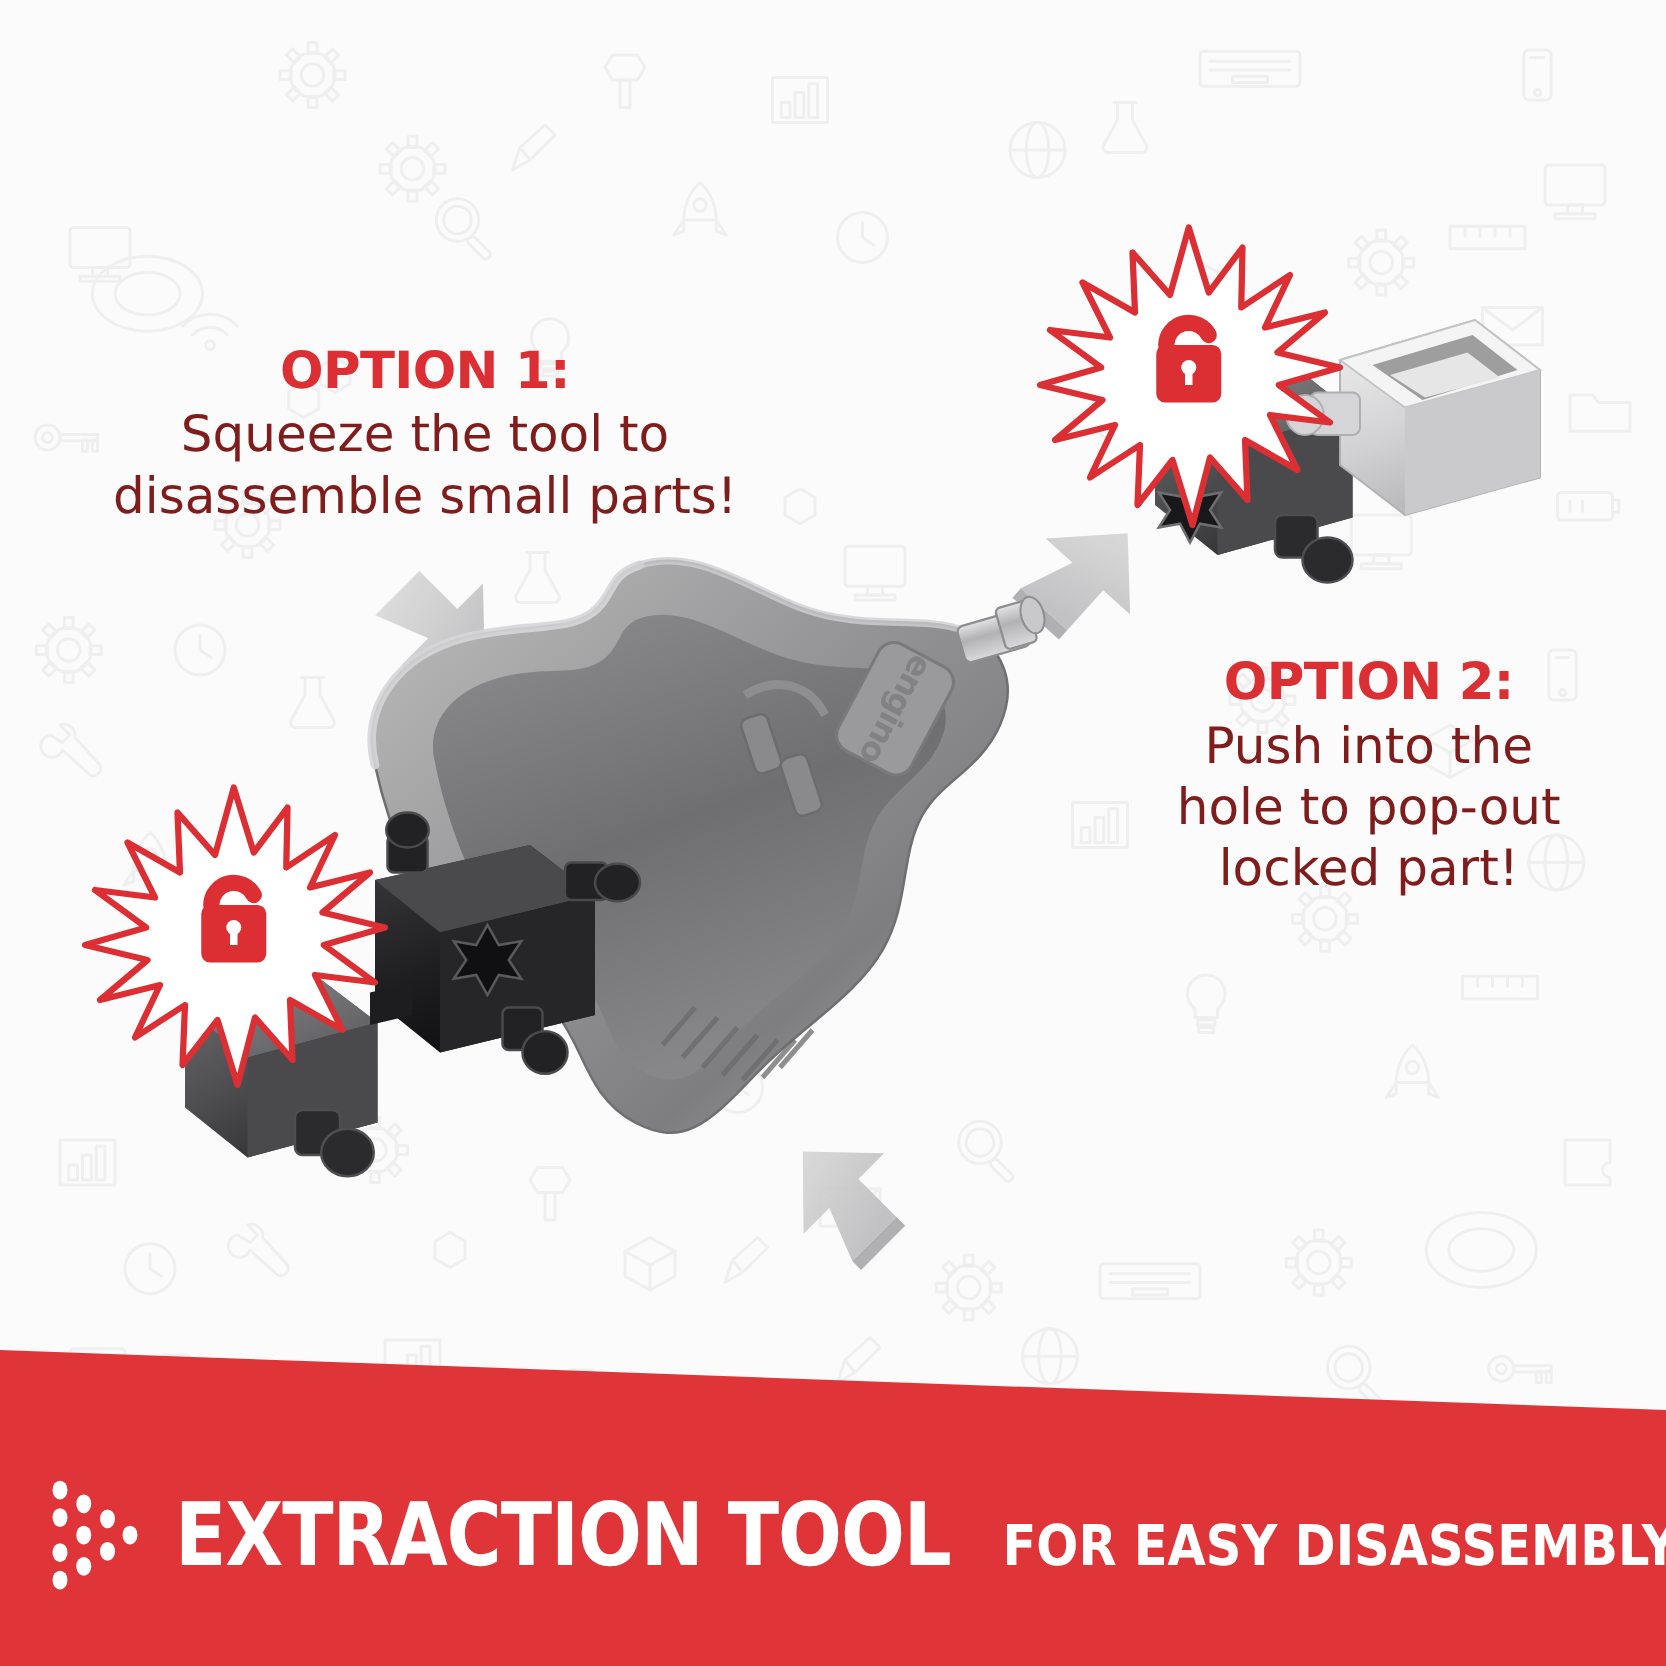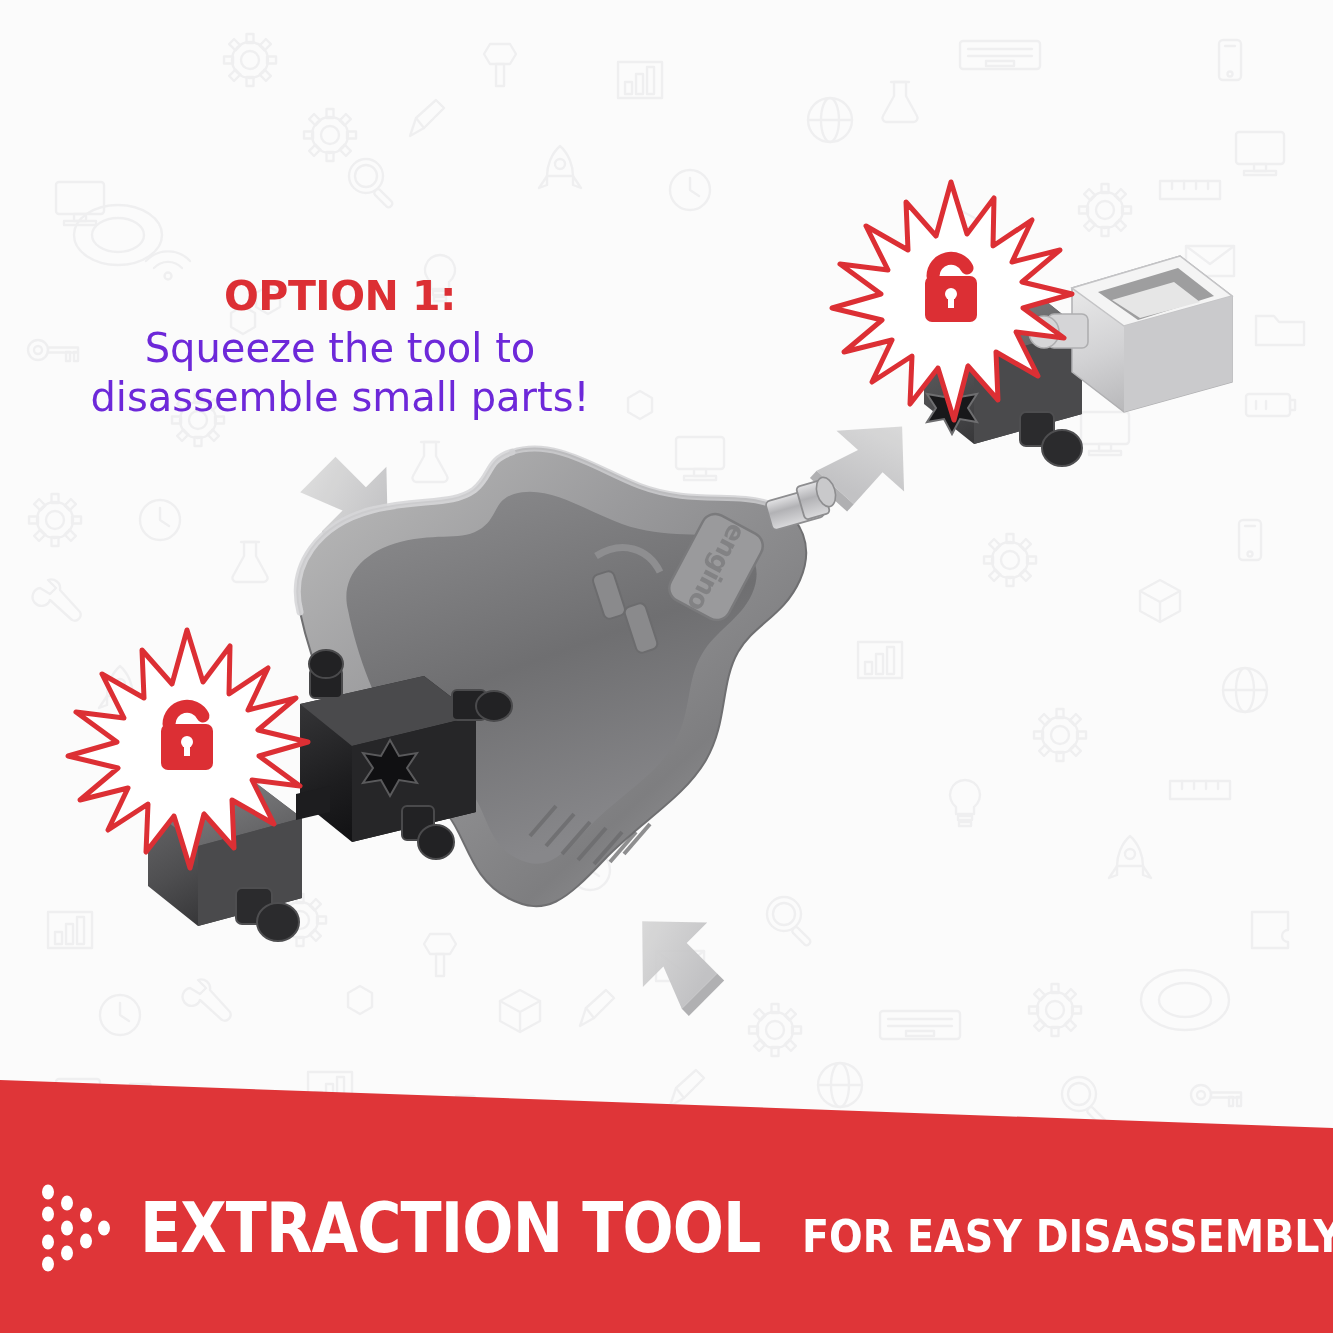--- a/index.html
+++ b/index.html
@@ -28,21 +28,21 @@
   .callout{position:absolute;text-align:center;}
   .callout .opt{
     font-family:"DejaVu Sans","Liberation Sans",sans-serif;
     font-weight:bold;
     color:#DC2F34;
     letter-spacing:-.5px;
     line-height:1.05;
   }
   .callout .body{
     font-family:"DejaVu Sans","Liberation Sans",sans-serif;
-    color:#6d28d9;
+    color:#7f1d1d;
     font-weight:400;
     line-height:1.22;
     white-space:pre-line;
   }
 
   #callout1{left:60px;top:275px;width:560px;}
   #callout1 .opt{font-size:41px;}
   #callout1 .body{font-size:40px;margin-top:6px;}
 
   #callout2{left:900px;top:524px;width:390px;}
@@ -529,20 +529,26 @@
       </g>
     </svg>
   </div>
 
   <div class="callout" id="callout1">
     <div class="opt">OPTION 1:</div>
     <div class="body">Squeeze the tool to
 disassemble small parts!</div>
   </div>
 
+  <div class="callout" id="callout2">
+    <div class="opt">OPTION 2:</div>
+    <div class="body">Push into the
+hole to pop-out
+locked part!</div>
+  </div>
 
   <div id="banner">
     <div class="slab"></div>
     <div id="banner-inner">
       <svg id="logo-dots" viewBox="0 0 78 92" xmlns="http://www.w3.org/2000/svg">
         <g fill="#ffffff">
           <ellipse cx="8" cy="10" rx="6" ry="7.5"></ellipse>
           <ellipse cx="8" cy="32" rx="6" ry="7.5"></ellipse>
           <ellipse cx="8" cy="60" rx="6" ry="7.5"></ellipse>
           <ellipse cx="8" cy="82" rx="6" ry="7.5"></ellipse>

